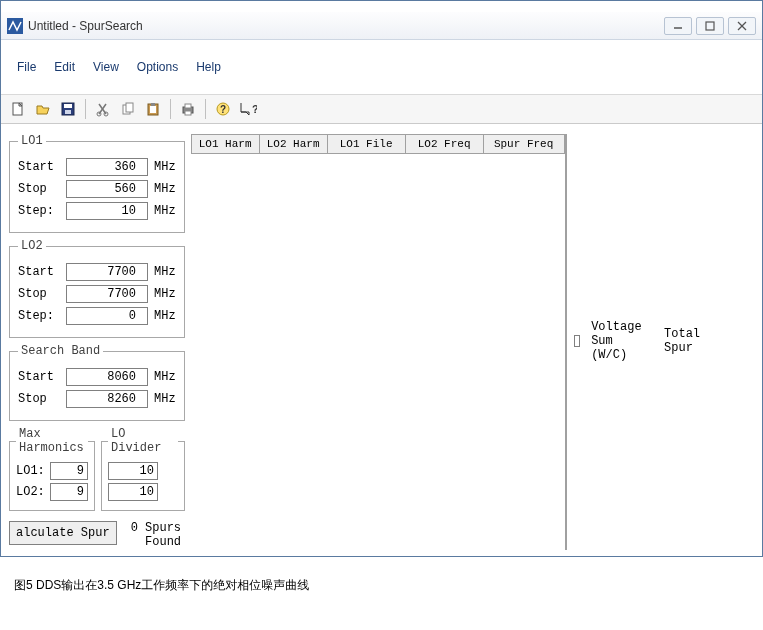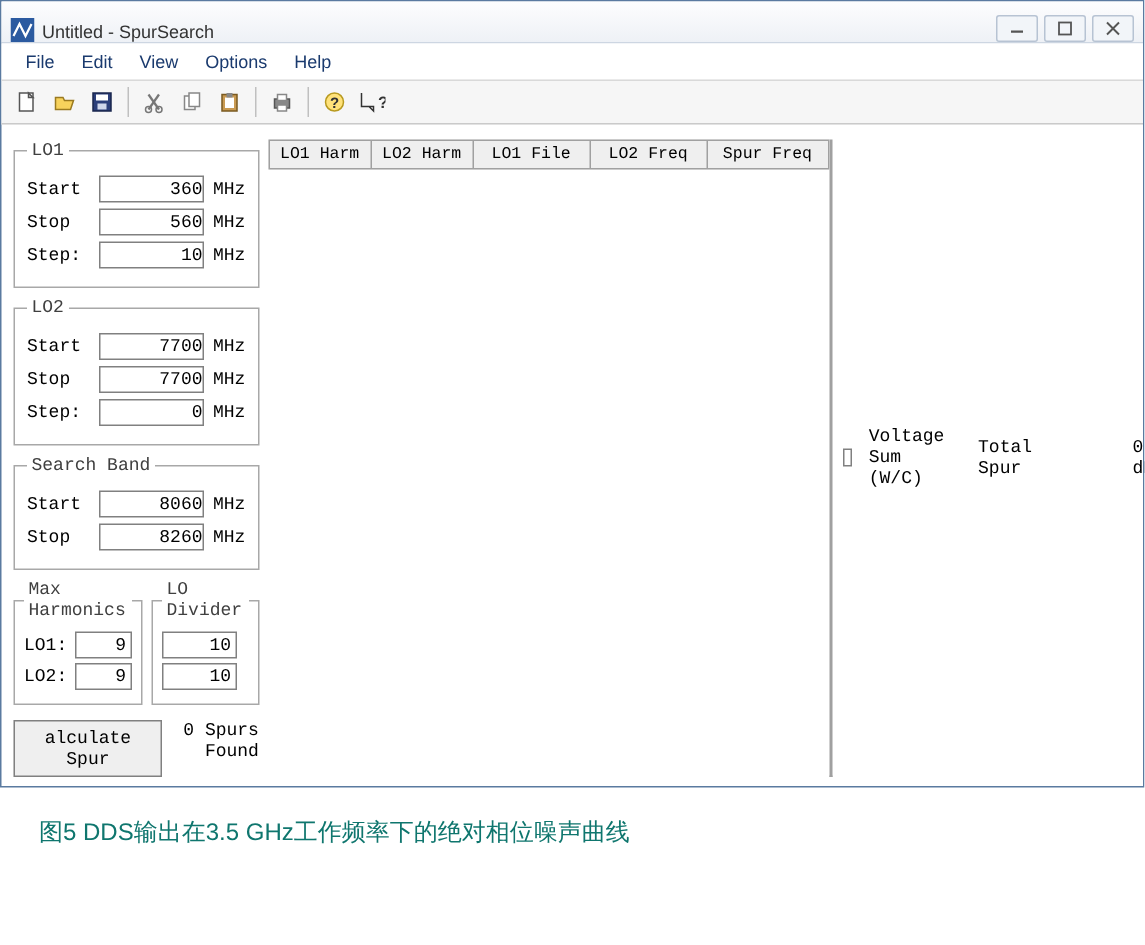--- a/index.html
+++ b/index.html
@@ -1,52 +1,52 @@
 <!DOCTYPE html>
 <html><head>
 <meta charset="utf-8">
 <style>
   * { box-sizing: border-box; margin: 0; padding: 0; }
   body { font-family: "SimSun", "MS Sans Serif", sans-serif; font-size: 12px; background: #fff; width: 763px; }
   .window { border: 1px solid #5a7aa0; background: #fff; }
-  .titlebar { display: flex; align-items: flex-end; height: 28px; background: linear-gradient(#fdfdfe,#eef1f6); border-bottom: 1px solid #cdd6e2; padding: 0 6px; }
+  .titlebar { display: flex; align-items: center; height: 28px; background: linear-gradient(#fdfdfe,#eef1f6); border-bottom: 1px solid #cdd6e2; padding: 0 6px; margin-top: 11px; }
   .titlebar .app-icon { width: 16px; height: 16px; margin-right: 5px; }
   .titlebar .title { flex: 1; color: #333; font-size: 12px; }
   .win-controls { display: flex; gap: 4px; }
   .win-btn { width: 28px; height: 18px; border: 1px solid #b7c3d3; background: #f2f5f9; border-radius: 2px; display: flex; align-items: center; justify-content: center; font-size: 10px; color: #555; cursor: default; }
-  .menubar { display: flex; gap: 2px; padding: 3px 8px; background: #fff; font-family: Tahoma, sans-serif; color: #1a3a6e; }
+  .menubar { display: flex; gap: 2px; padding: 18px 8px; background: #fff; font-family: Tahoma, sans-serif; color: #1a3a6e; }
   .menubar span { padding: 2px 8px; cursor: default; }
   .toolbar { display: flex; align-items: center; gap: 3px; padding: 3px 6px; border-top: 1px solid #d9d9d9; border-bottom: 1px solid #cacaca; background: #f6f6f6; }
   .tbtn { width: 22px; height: 22px; display: flex; align-items: center; justify-content: center; border: 1px solid transparent; cursor: default; }
   .tsep { width: 1px; height: 20px; background: #c0c0c0; margin: 0 3px; }
   .content { display: flex; padding: 10px 8px 6px 8px; gap: 6px; }
   .leftcol { width: 206px; display: flex; flex-direction: column; gap: 6px; }
   fieldset { border: 1px solid #a8a8a8; padding: 6px 8px 8px 8px; background: #fff; }
   legend { font-family: "Courier New", monospace; font-size: 12px; color: #404040; padding: 0 3px; }
   .row { display: flex; align-items: center; margin: 4px 0; }
   .lbl { font-family: "Courier New", monospace; font-size: 12px; width: 48px; }
-  .inp { width: 70px; height: 18px; border: 1px solid #808080; background: #fff; font-family: "Courier New", monospace; font-size: 12px; text-align: right; padding: 0 0; }
+  .inp { width: 82px; height: 18px; border: 1px solid #808080; background: #fff; font-family: "Courier New", monospace; font-size: 12px; text-align: right; padding: 0 11px; }
   .unit { font-family: "Courier New", monospace; font-size: 12px; margin-left: 6px; }
   .twoboxes { display: flex; gap: 6px; }
   .twoboxes fieldset { flex: 1; padding: 4px 6px 6px 6px; }
   .smrow { display: flex; align-items: center; margin: 3px 0; }
   .smlbl { font-family: "Courier New", monospace; font-size: 12px; width: 34px; }
   .sminp { width: 38px; height: 18px; border: 1px solid #808080; background:#fff; font-family:"Courier New",monospace; font-size:12px; text-align:right; padding:0 3px; }
   .calcrow { display: flex; align-items: flex-start; gap: 14px; margin-top: 4px; }
   .calcbtn { border: 1px solid #808080; background: #efefef; font-family: "Courier New", monospace; font-size: 12px; padding: 4px 6px; cursor: default; }
   .found { font-family: "Courier New", monospace; font-size: 12px; text-align: right; line-height: 1.2; }
   .rightcol { flex: 1; display: flex; flex-direction: row; }
   .tablehdr { display: flex; border: 1px solid #a0a0a0; background: #efefef; height: 20px; }
   .th { border-right: 1px solid #a0a0a0; font-family: "Courier New", monospace; font-size: 11px; display:flex; align-items:center; justify-content:center; }
   .th:last-child { border-right: none; }
   .tablebody { flex: 1; border: 1px solid #a0a0a0; border-top: none; background: #fff; min-height: 380px; }
   .statusbar { display: flex; align-items: center; padding: 4px 10px 6px 0; font-family: "Courier New", monospace; font-size: 12px; gap: 7px; }
   .statusbar .spacer { flex: 1; }
   .chk { width: 12px; height: 12px; border: 1px solid #808080; background:#fff; display:inline-block; vertical-align:middle; margin-right:4px; }
-  .caption { font-family: "Microsoft YaHei", sans-serif; font-size: 16px; color: #0f766e; padding: 20px 14px; margin-left: 12px; }
+  .caption { font-family: "Microsoft YaHei", sans-serif; font-size: 12px; color: #000000; padding: 20px 14px; }
   svg { display:block; }
 </style>
 </head>
 <body>
 
 <div class="window">
   <div class="titlebar">
     <span class="app-icon">
       <svg width="16" height="16">
           <rect width="16" height="16" fill="#2b5aa0"></rect>

